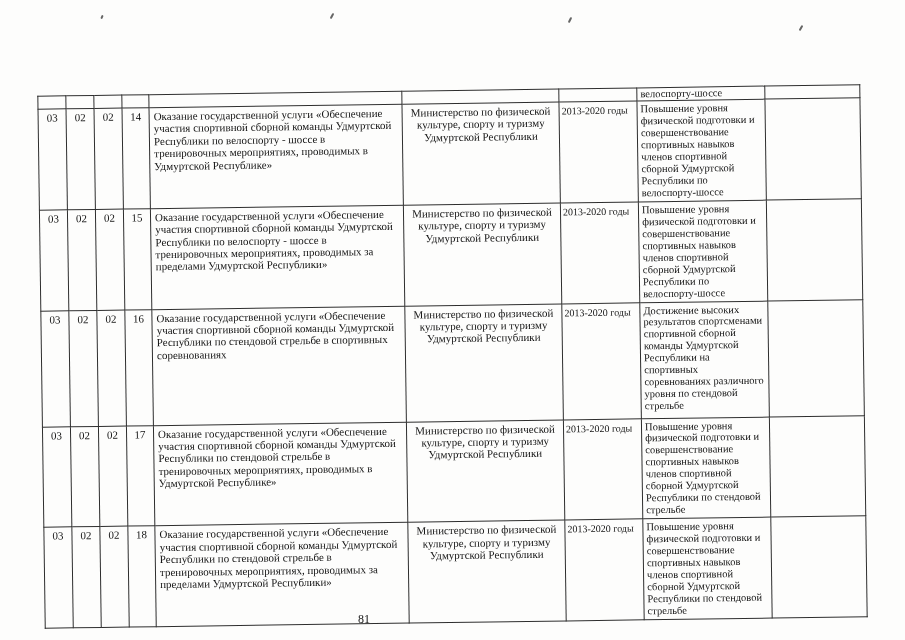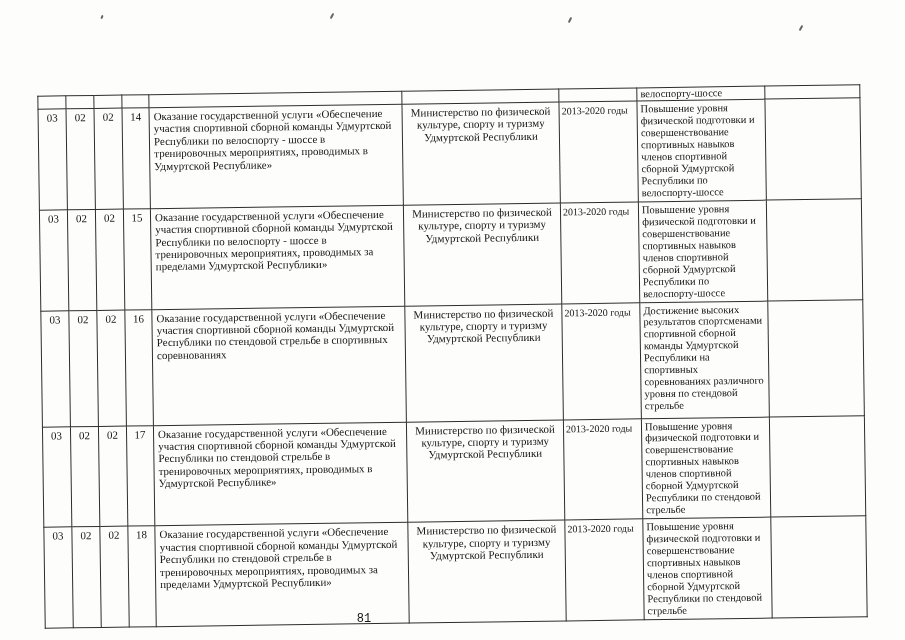--- a/index.html
+++ b/index.html
@@ -26,21 +26,21 @@
   td.result{font-size:10.5px;padding:2px 3px;line-height:1.14;}
   tr.carry td{height:13px;padding:0 3px;}
   tr.carry td.result{font-size:10.5px;}
   tr.r0 td{height:96px;}
   tr.r1 td{height:95px;}
   tr.r2 td{height:116px;}
   tr.r3 td{height:94px;}
   tr.r4 td{height:94px;}
   .page-number{
     position:absolute;left:0;top:612px;width:728px;
-    text-align:center;font-size:12px;font-family:Liberation Mono, monospace;
+    text-align:center;font-size:12px;
   }
 </style>
 </head>
 <body>
 
 <div>
 
   <div class="speck s1"></div>
   <div class="speck s2"></div>
   <div class="speck s3"></div>

